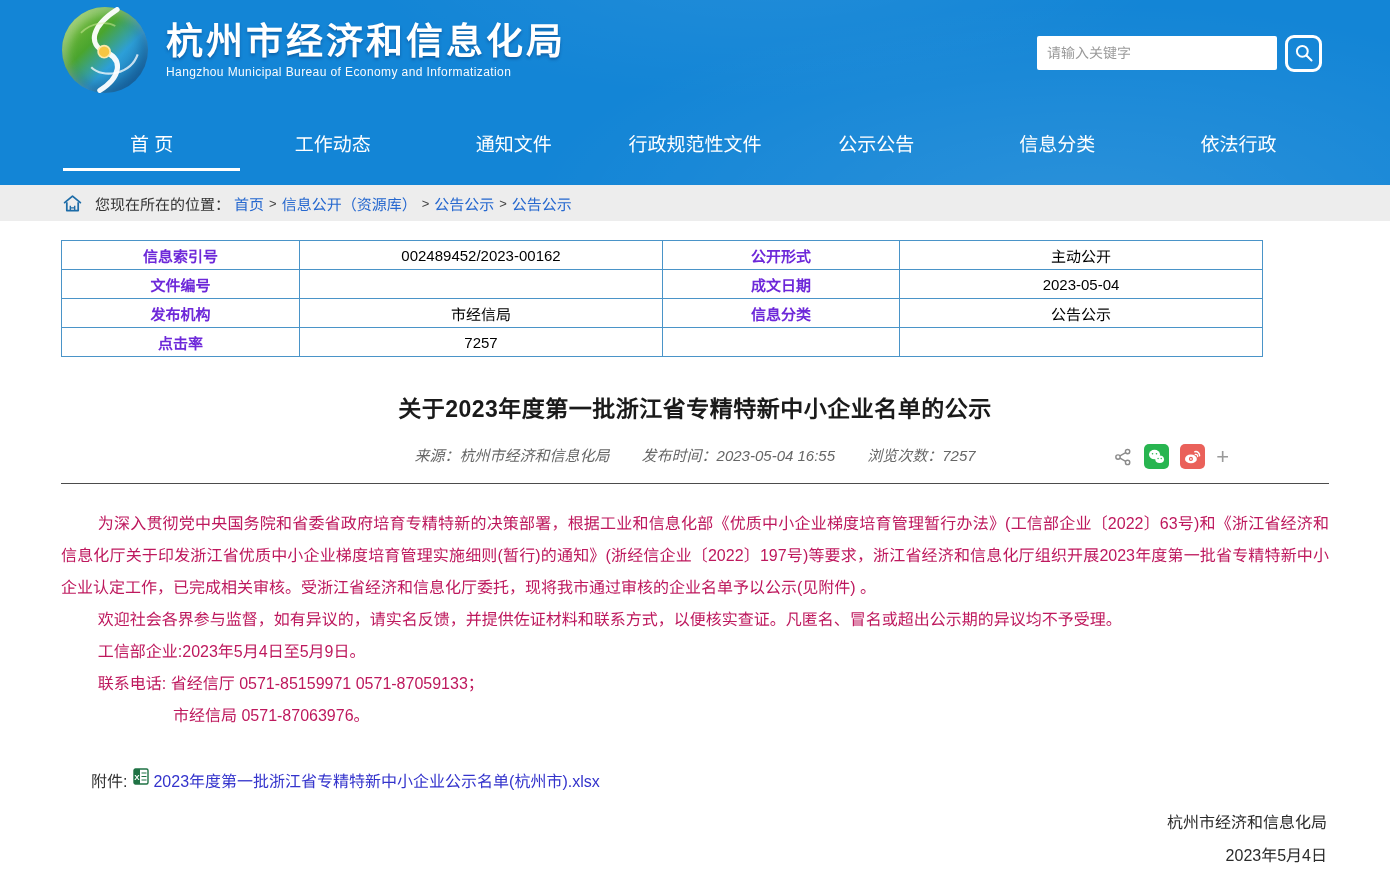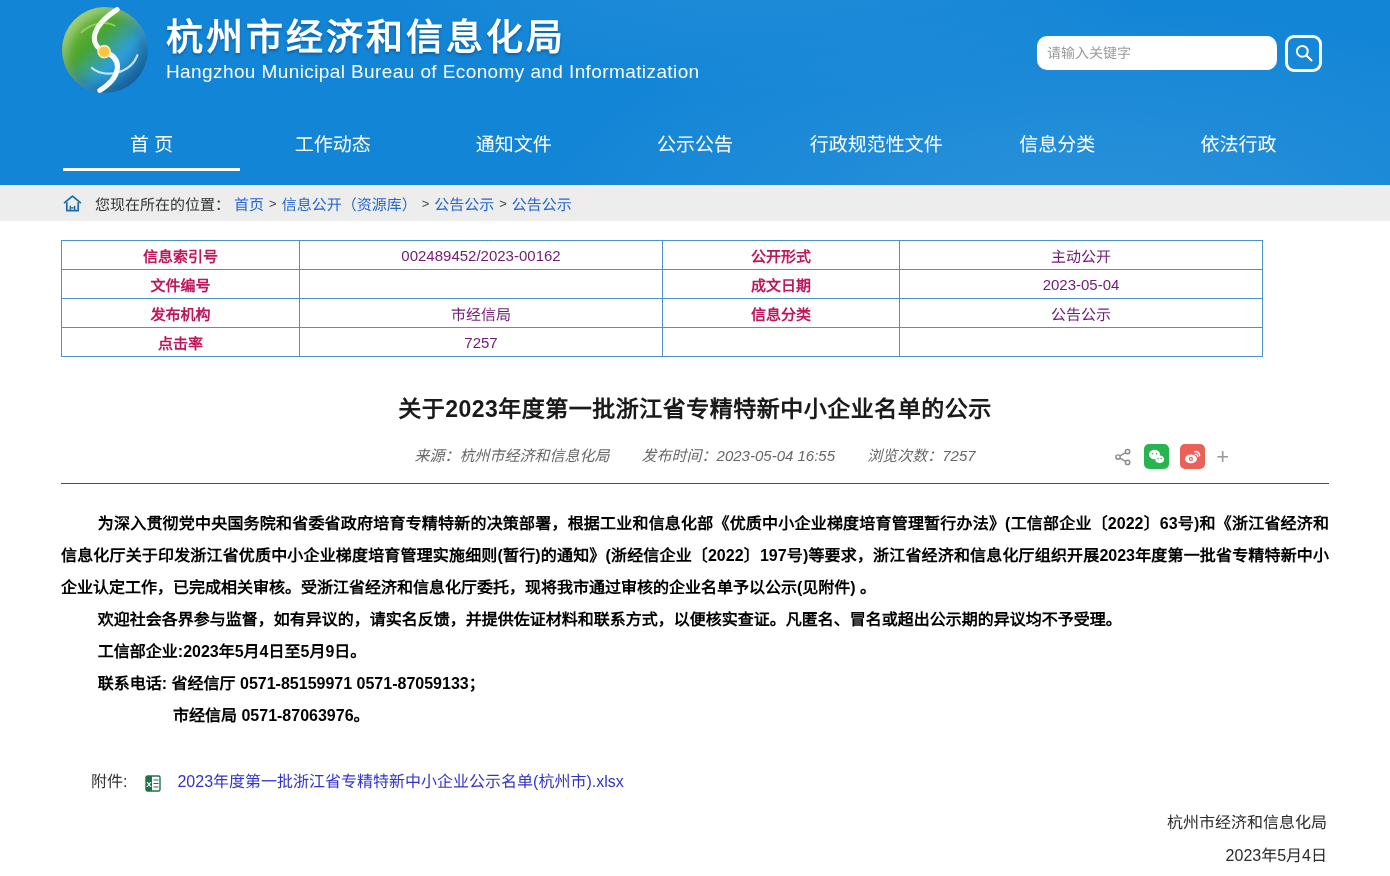--- a/index.html
+++ b/index.html
@@ -20,24 +20,24 @@
     padding:0 68px 0 62px; position:relative; }
   .brand { display:flex; align-items:center; }
   .logo { width:86px; height:86px; border-radius:50%; position:relative; flex:0 0 auto;
     background:linear-gradient(135deg,#8cc63f 0%,#4aa52e 38%,#2d9fd8 62%,#1166ad 100%);
     box-shadow:inset -6px -8px 14px rgba(0,0,40,.25), inset 5px 6px 10px rgba(255,255,255,.35);
   }
   .logo svg { position:absolute; inset:0; }
   .brand-text { margin-left:18px; color:#fff; }
   .site-title { font-size:37px; font-weight:bold; letter-spacing:3px;
     text-shadow:0 2px 3px rgba(0,30,80,.35); line-height:1.15; }
-  .site-subtitle { font-size:19px; letter-spacing:.4px; margin-top:2px; opacity:.97; }
+  .site-subtitle { font-size:12px; letter-spacing:.4px; margin-top:2px; opacity:.97; }
   .search { display:flex; align-items:center; margin-top:6px; }
   .search-input { width:240px; height:34px; border:none; outline:none; padding:0 10px;
-    font-size:14px; color:#333; background:#fff; border-radius:10px; }
+    font-size:14px; color:#333; background:#fff; border-radius:2px; }
   .search-input::placeholder { color:#9a9a9a; }
   .search-btn { width:37px; height:37px; margin-left:8px; background:transparent;
     border:3px solid #fff; border-radius:9px; cursor:pointer;
     display:flex; align-items:center; justify-content:center; }
   
   .nav { height:85px; position:relative; }
   .nav-inner { width:1268px; margin:0 auto; height:100%; display:flex; }
   .nav-item { flex:1; display:flex; align-items:center; justify-content:center;
     color:#fff; font-size:19px; text-decoration:none; position:relative; cursor:pointer; }
   .nav-item.active::after { content:""; position:absolute; left:2px; right:2px; bottom:14px;
@@ -46,41 +46,41 @@
   .breadcrumb-bar { height:36px; background:#ededed; display:flex; align-items:center;
     padding:0 62px; font-size:15px; color:#333; }
   .crumb-home { display:flex; align-items:center; margin-right:12px; }
   .crumb-prefix { margin-right:4px; }
   .crumb-link { color:#2668cf; text-decoration:none; cursor:pointer; }
   .crumb-sep { color:#444; margin:0 5px; font-size:13px; }
   
   .content { width:1268px; margin:0 auto; }
   .info-table { border-collapse:collapse; width:1201px; margin-top:19px; table-layout:fixed; }
   .info-table td { border:1px solid #4a94c8; height:29px; text-align:center;
-    font-size:15px; color:#701a75; padding:0 6px; }
-  .info-table td.lbl { font-weight:bold; color:#be185d; }
+    font-size:15px; color:#000000; padding:0 6px; }
+  .info-table td.lbl { font-weight:bold; color:#6d28d9; }
   .article-title { text-align:center; font-size:23px; font-weight:bold; color:#1a1a1a;
     margin-top:33px; letter-spacing:.5px; }
   .meta-row { position:relative; margin-top:20px; height:30px; text-align:center;
     font-size:15px; color:#666; }
   .meta-row .meta-part { margin:0 14px;font-style:italic; }
   .share-tools { position:absolute; right:100px; top:0; display:flex; align-items:center; gap:11px; }
   .share-badge { width:25px; height:25px; border-radius:5px; display:flex;
     align-items:center; justify-content:center; cursor:pointer; }
   .share-badge.wechat { background:#28b550; }
   .share-badge.weibo { background:#ea615a; }
   .plus-glyph { color:#9a9a9a; font-size:22px; font-weight:300; cursor:pointer; line-height:1; }
   .share-plain { cursor:pointer; display:flex; align-items:center; }
   .divider { border:none; border-top:1px solid #4c4c4c; margin-top:9px; }
-  .article-body { margin-top:24px; font-size:16px; line-height:32px; color:#000000;
-    text-align:justify;font-weight:bold; }
+  .article-body { margin-top:24px; font-size:16px; line-height:32px; color:#be185d;
+    text-align:justify; }
   .article-body p { text-indent:2.3em; margin-bottom:0; }
   .article-body p.deep { text-indent:7em; }
   .attachment-row { margin-top:36px; margin-left:30px; font-size:16px; display:flex;
-    align-items:flex-end;gap:12px; }
+    align-items:flex-start; }
   .attachment-link { color:#3333cc; text-decoration:none; margin-left:4px; cursor:pointer; }
   .excel-icon { display:inline-flex; margin-left:6px; }
   .signature { text-align:right; font-size:16px; color:#2b2b2b; margin-top:14px;
     line-height:33px; padding-right:2px; }
 </style>
 </head>
 <body>
 
 <header class="site-header">
   <div class="header-top">
@@ -106,22 +106,22 @@
           <line x1="15" y1="15" x2="21" y2="21" stroke="#fff" stroke-width="2.4" stroke-linecap="round"></line>
         </svg>
       </button>
     </div>
   </div>
   <nav class="nav">
     <div class="nav-inner">
       <a class="nav-item active">首 页</a>
       <a class="nav-item">工作动态</a>
       <a class="nav-item">通知文件</a>
+      <a class="nav-item">行政规范性文件</a>
       <a class="nav-item">公示公告</a>
-      <a class="nav-item">行政规范性文件</a>
       <a class="nav-item">信息分类</a>
       <a class="nav-item">依法行政</a>
     </div>
   </nav>
 </header>
 
 <div class="breadcrumb-bar">
   <span class="crumb-home">
     <svg width="21" height="21" viewBox="0 0 24 24">
       <path d="M3 11 L12 3.5 L21 11" fill="none" stroke="#1d6ca8" stroke-width="2" stroke-linecap="round" stroke-linejoin="round"></path>

